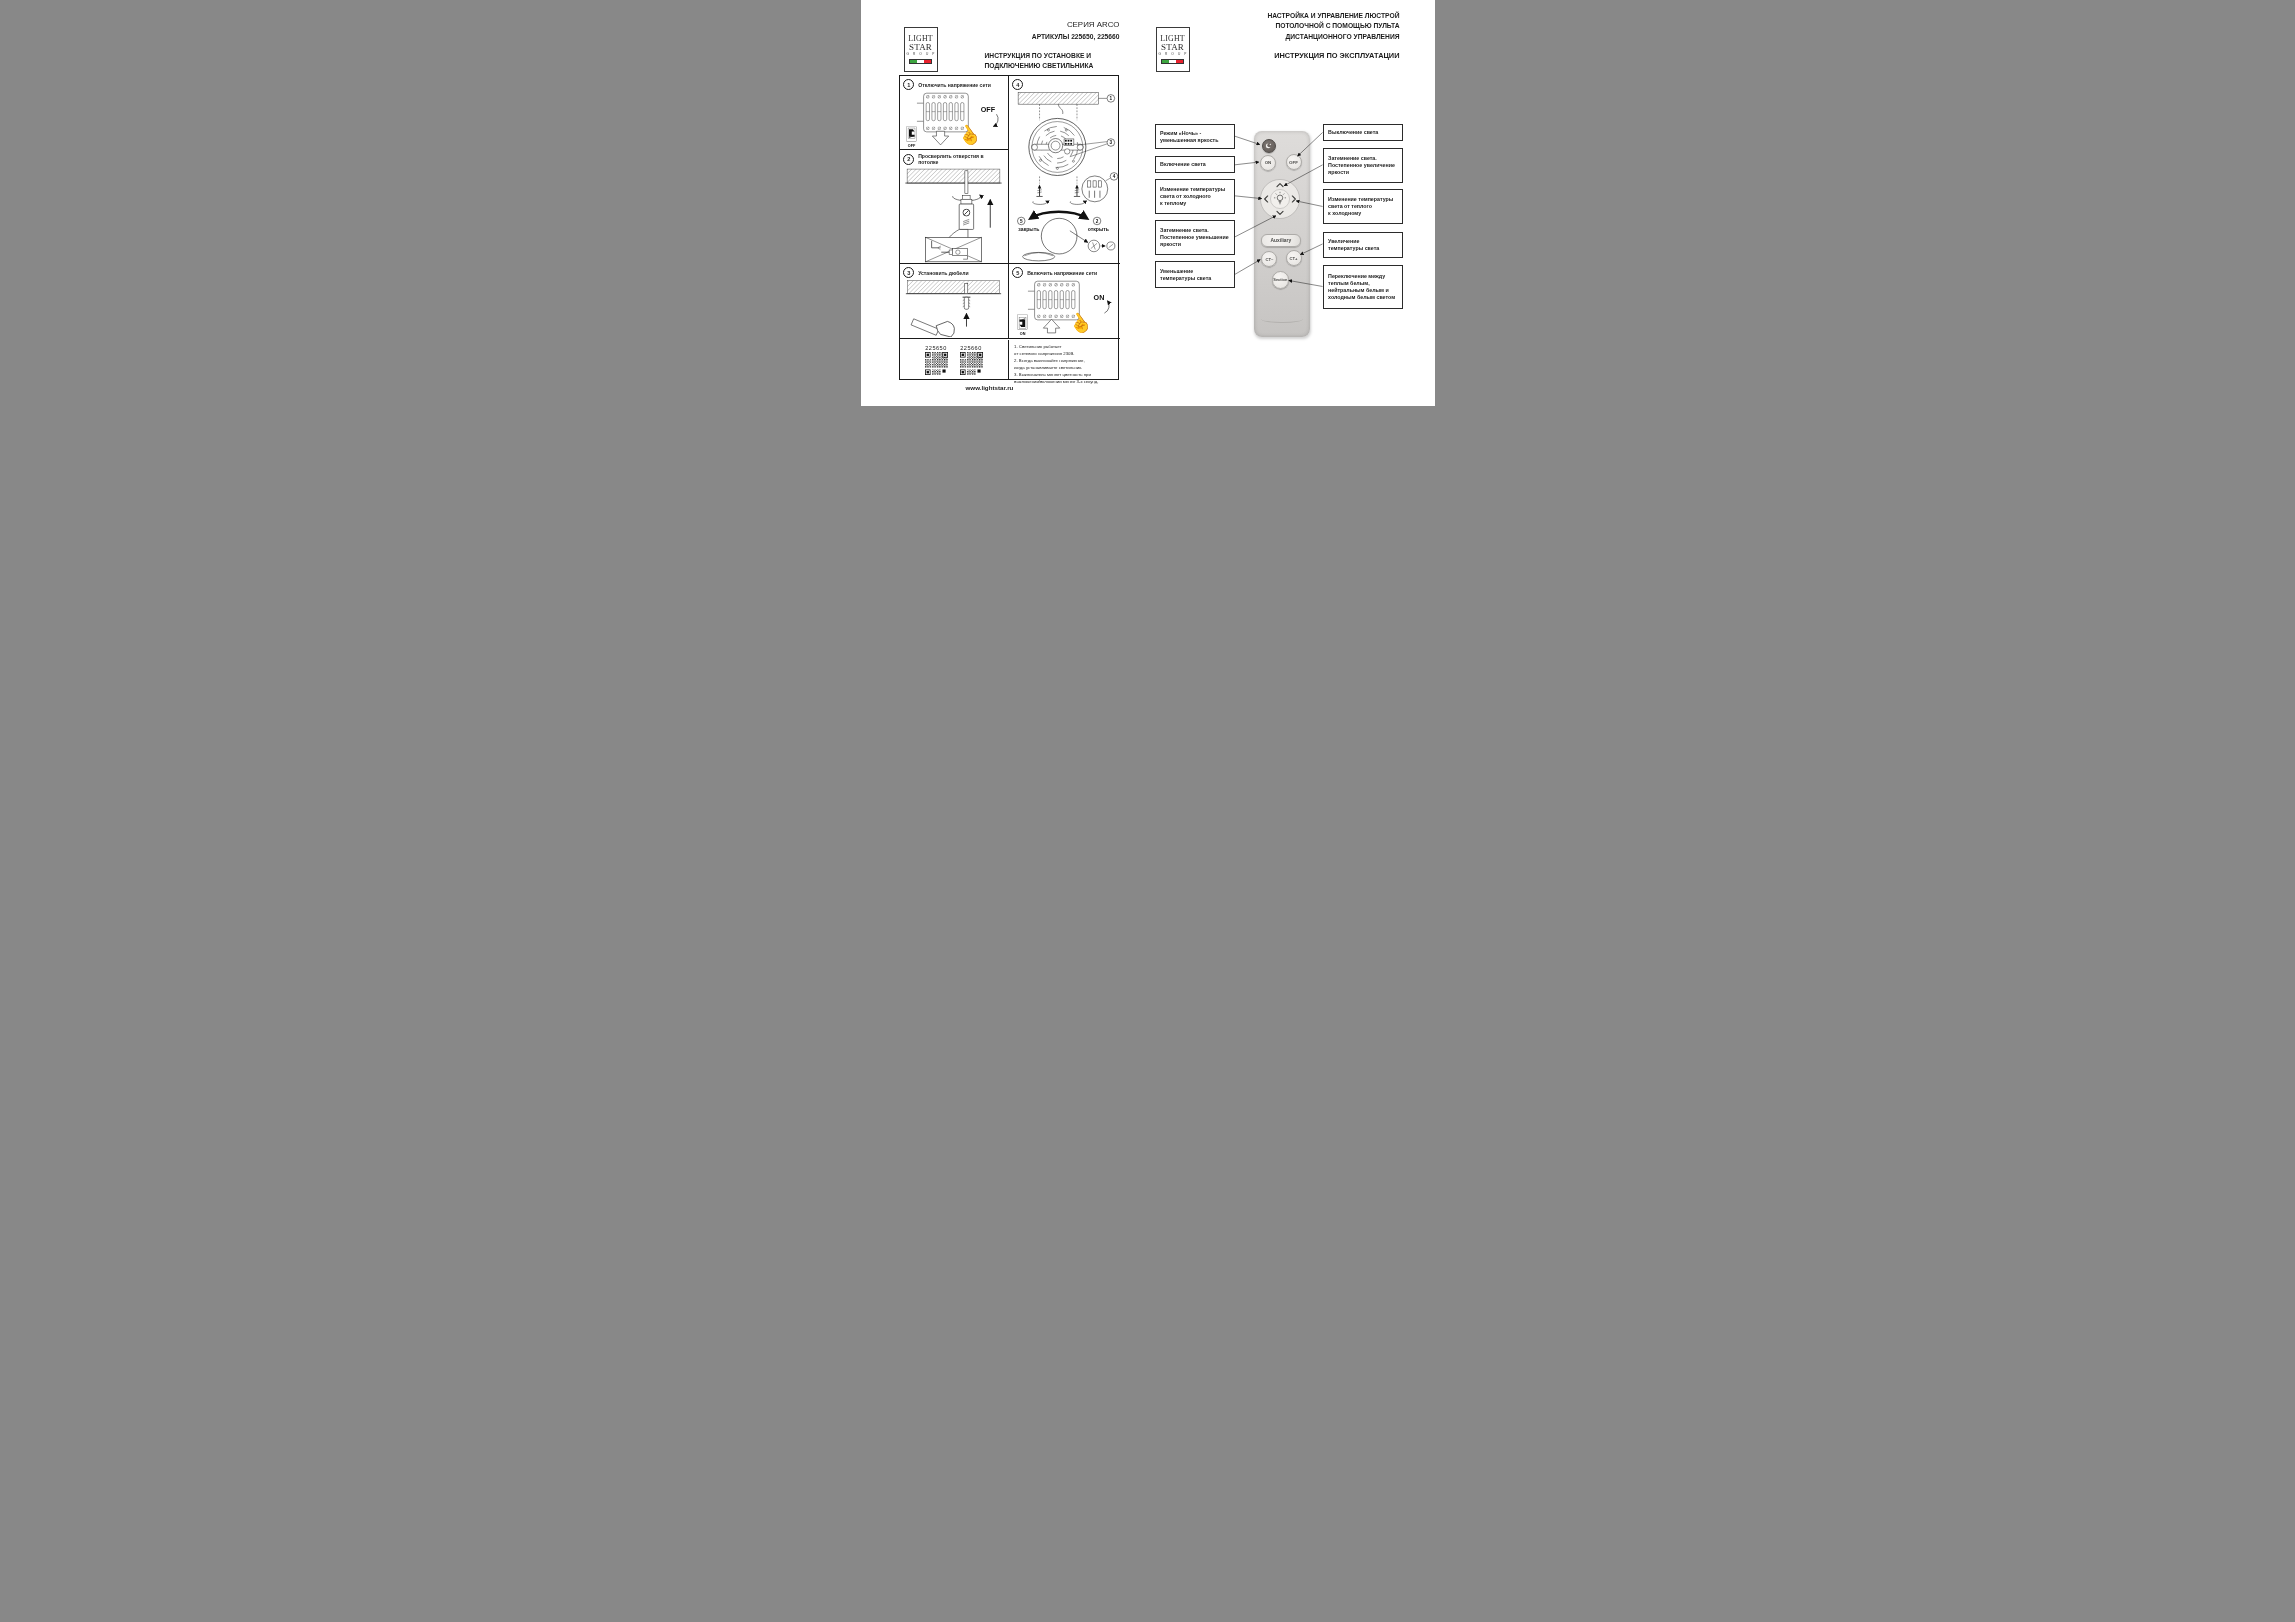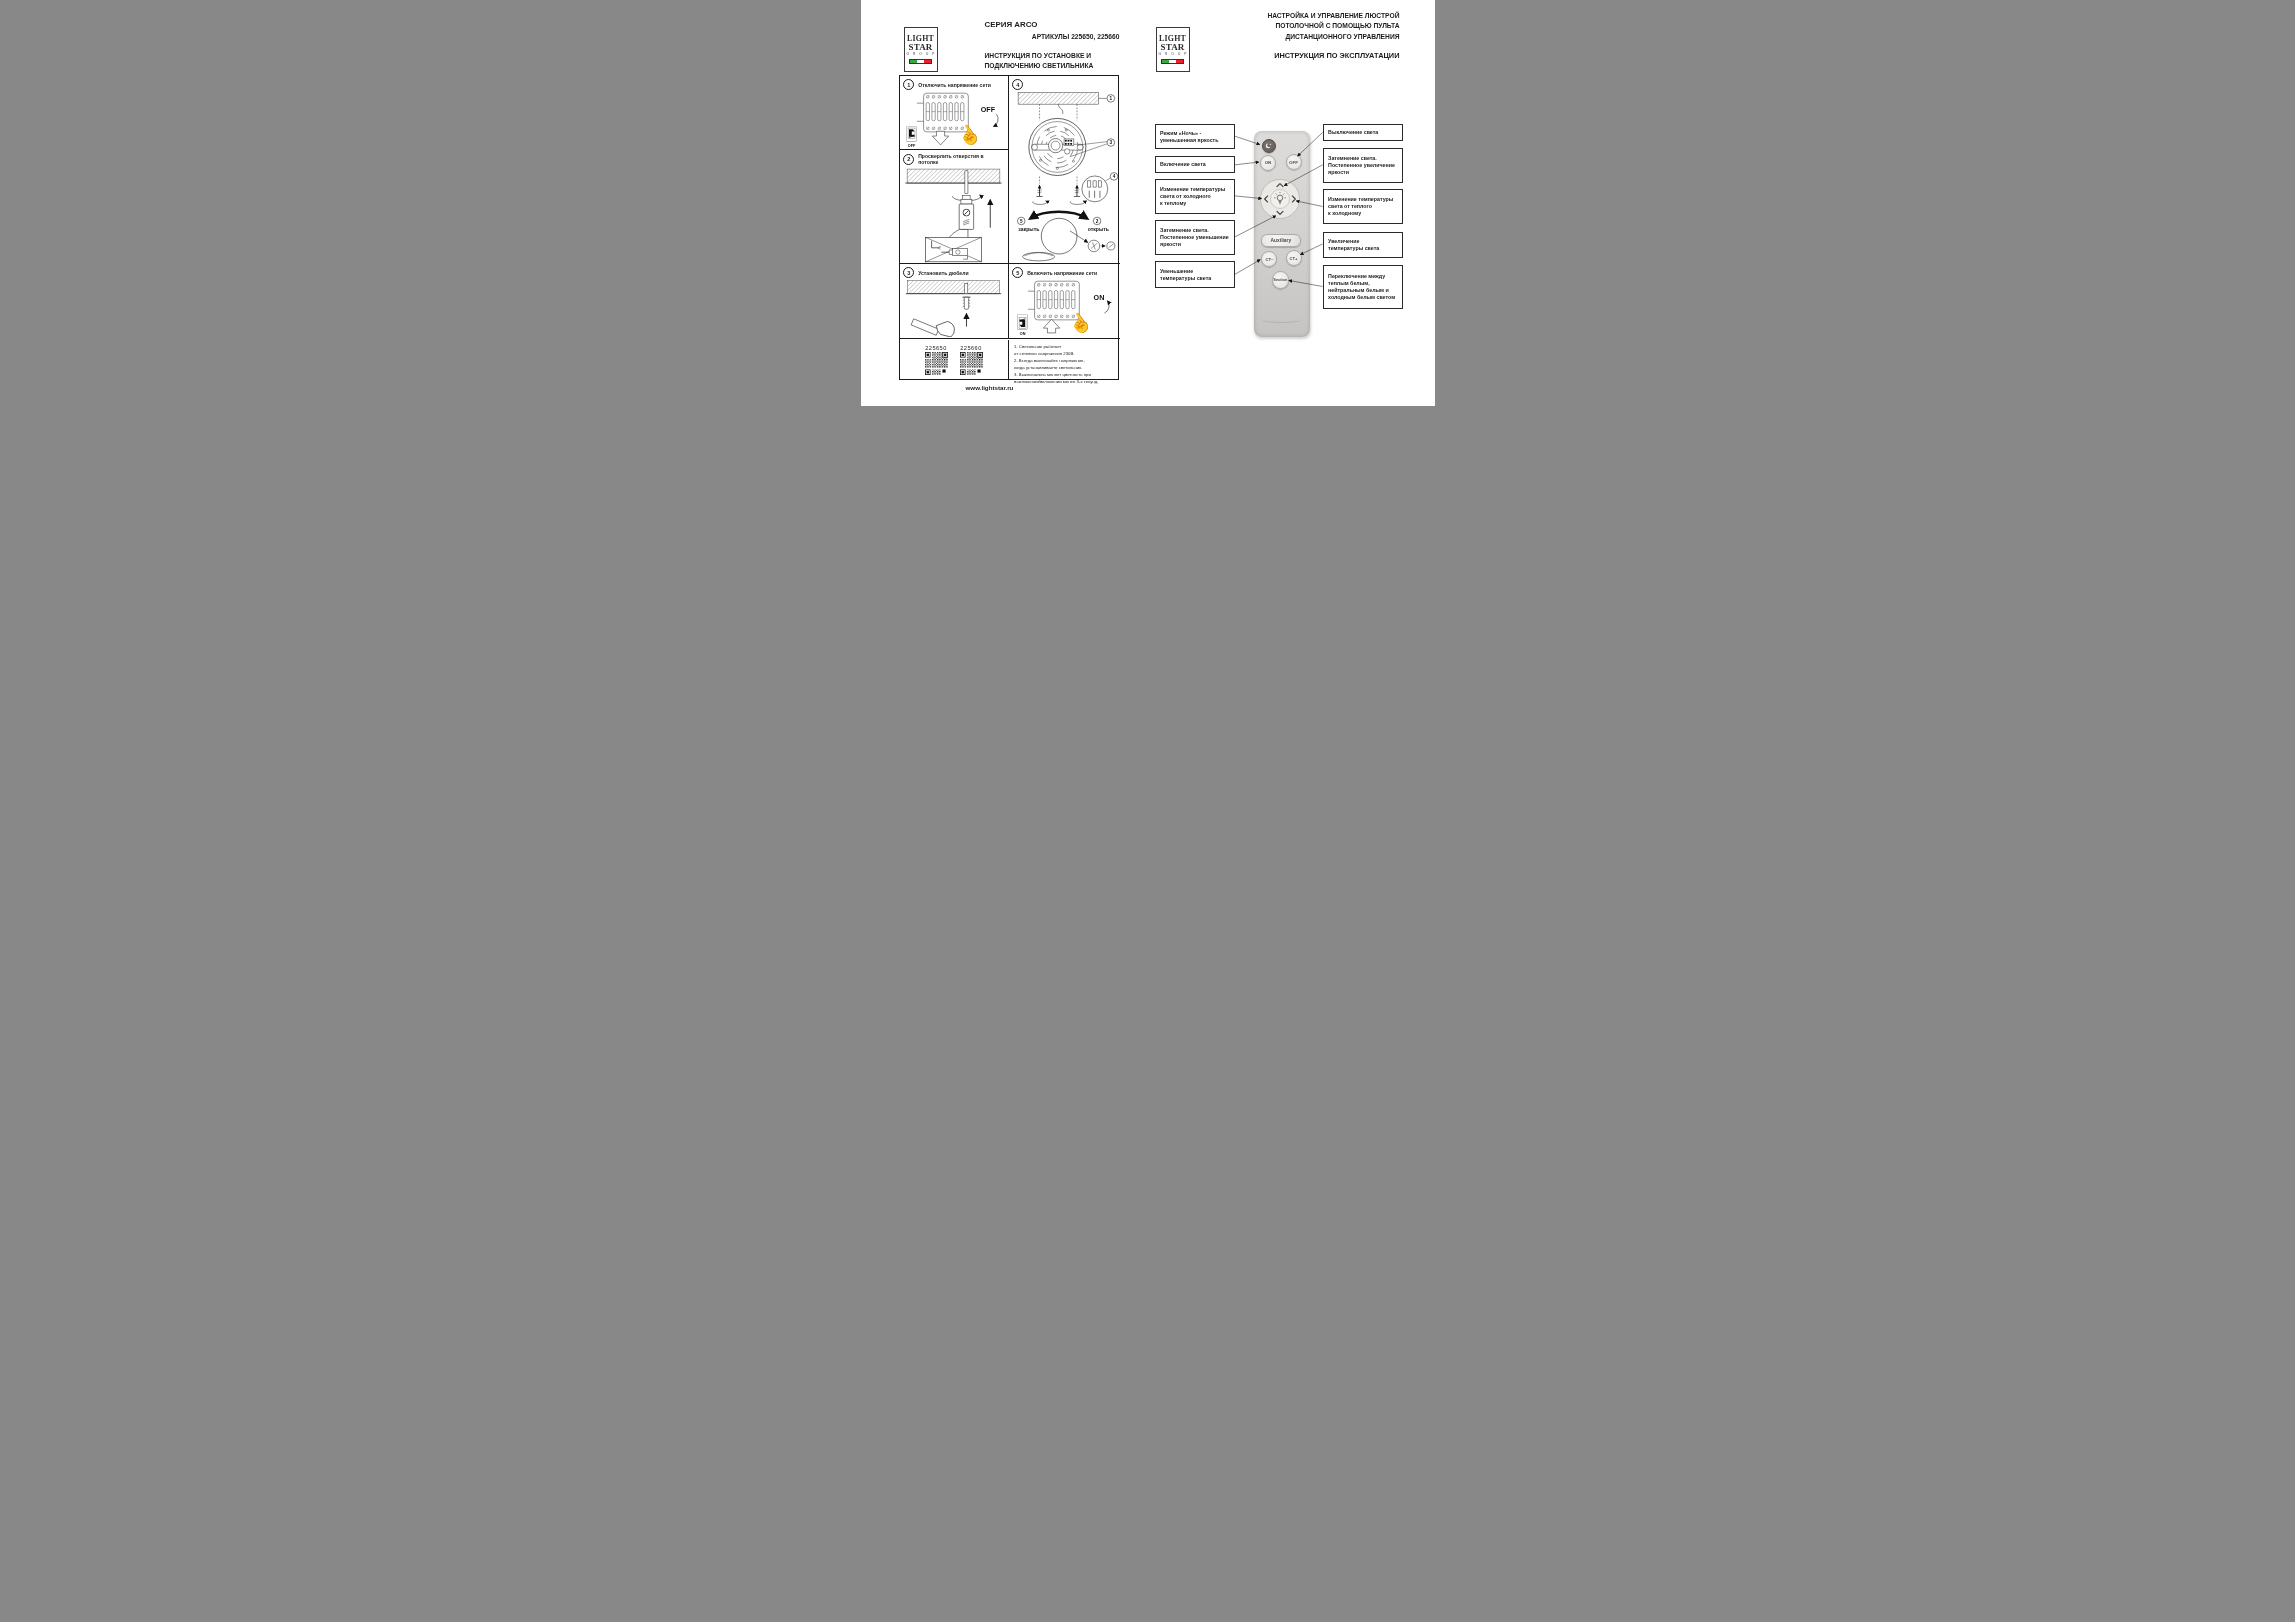--- a/index.html
+++ b/index.html
@@ -2,28 +2,28 @@
 <html style="font-size:7.4px"><head>
 <meta charset="utf-8">
 <style>
   html,body{margin:0;padding:0;background:#888;}
   .page{position:relative;width:574px;height:406px;background:#fff;margin:0 auto;
         font-family:"Liberation Sans",sans-serif;color:#1c1c1c;overflow:hidden;}
   .abs{position:absolute;}
   
   .logo{position:absolute;width:32px;height:43px;border:0.7px solid #3a3a3a;background:#fff;
         display:flex;flex-direction:column;align-items:center;justify-content:center;}
-  .logo .l1,.logo .l2{font-family:"Liberation Serif",serif;font-weight:700;line-height:.92;color:#2b2b2b;letter-spacing:0.2px;}
+  .logo .l1,.logo .l2{font-family:"Liberation Serif",serif;font-weight:400;line-height:.92;color:#2b2b2b;letter-spacing:0.2px;}
   .logo .l1{font-size:7.9px;} .logo .l2{font-size:9px;}
   .logo .l3{font-size:3.2px;letter-spacing:1.6px;margin:1.4px 0 0 1.4px;color:#3a3a3a;}
   .flag{display:flex;width:21px;height:3.2px;border:0.2px solid #333;margin-top:2.3px;}
   .flag span{flex:1;} .flag .g{background:#3da540;} .flag .w{background:#fff;} .flag .r{background:#e8212d;}
   
   .hdrL{position:absolute;left:124px;top:20.4px;width:135px;}
-  .hdrL .t1{font-size:7.9px;font-weight:700;text-align:left;}
+  .hdrL .t1{font-size:7.9px;font-weight:400;text-align:right;}
   .hdrL .t2{font-size:6.7px;font-weight:700;text-align:right;margin-top:3.2px;}
   .hdrL .t3{font-size:6.7px;font-weight:700;text-align:left;margin-top:11px;line-height:1.5;}
   .hdrR{position:absolute;left:379px;top:11px;width:160px;text-align:right;}
   .hdrR .t1{font-size:6.7px;font-weight:700;line-height:1.55;}
   .hdrR .t2{font-size:7.4px;font-weight:700;margin-top:9.3px;}
   
   .panel{position:absolute;left:38px;top:75px;width:220px;height:305px;border:0.9px solid #1a1a1a;box-sizing:border-box;}
   .cell{position:absolute;box-sizing:border-box;}
   .bR{border-right:0.7px solid #1a1a1a;} .bB{border-bottom:0.7px solid #1a1a1a;}
   .stephdr{display:flex;align-items:center;gap:3.7px;padding:3.2px 3.7px 0.9px 3.7px;}

